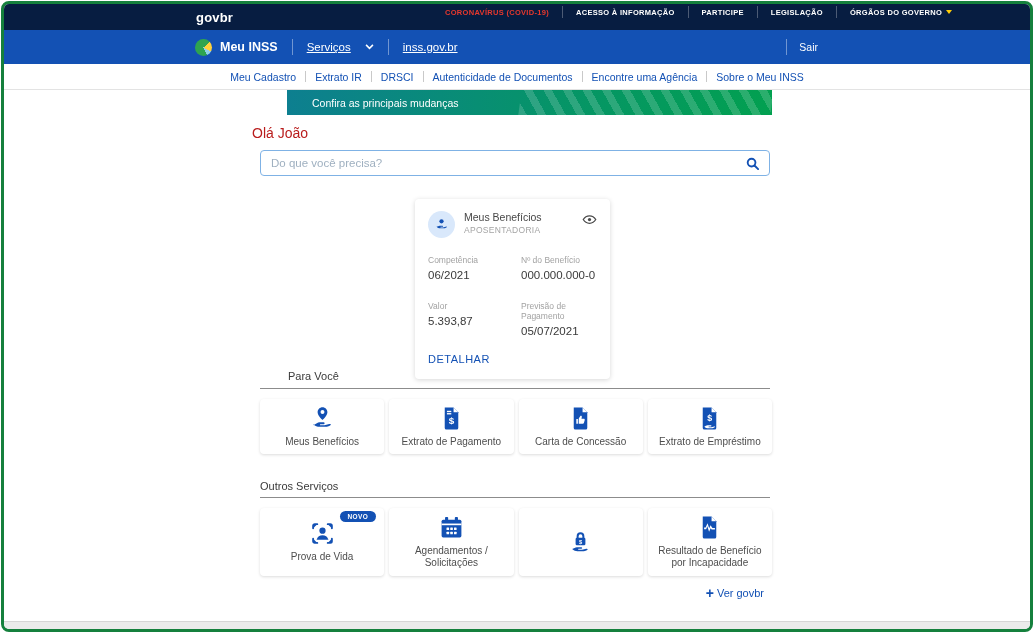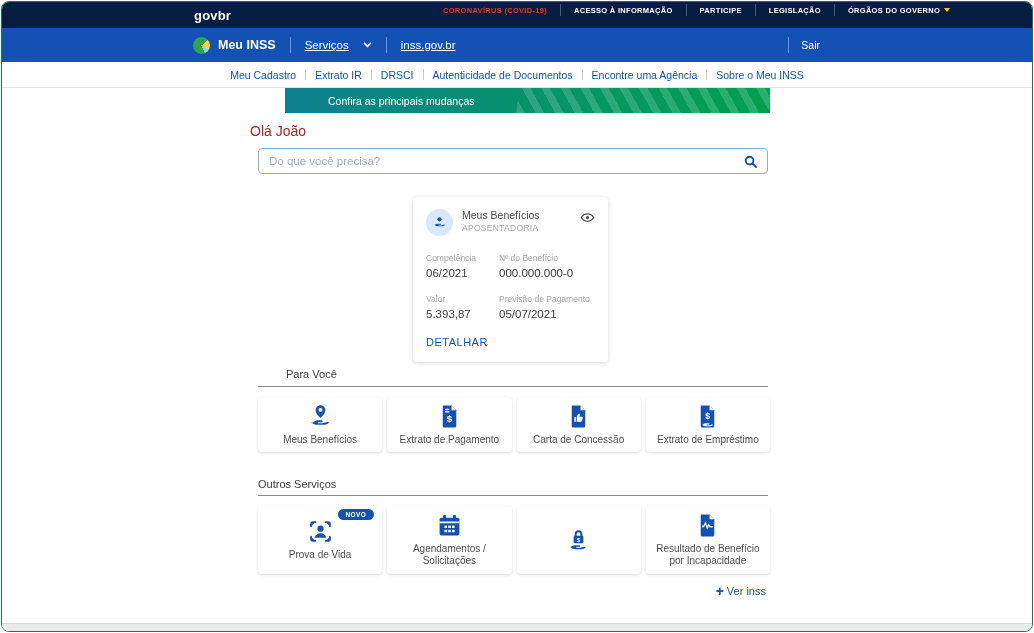--- a/index.html
+++ b/index.html
@@ -1,18 +1,18 @@
 <!DOCTYPE html>
 <html><head>
 <meta charset="utf-8">
 <style>
   * { margin:0; padding:0; box-sizing:border-box; }
   html,body { width:1034px; height:633px; background:#fff; font-family:"Liberation Sans", sans-serif; }
   .window { position:relative; width:1032px; height:631px; margin:1px; background:#fff;
-            border:1px solid #15803d; border-radius:8px; overflow:hidden; }
+            border:3px solid #15803d; border-radius:8px; overflow:hidden; }
 
   
   .govbar { position:absolute; top:0; left:0; right:0; height:26px; background:#071D41;
             display:flex; align-items:center; }
   .govbr-logo { margin-left:192px; color:#fff; font-weight:700; font-size:13px; letter-spacing:.2px; }
   .govlinks { position:absolute; left:428px; top:0; height:16px; display:flex; align-items:center; }
   .govlink { color:#fff; font-size:7.5px; font-weight:700; letter-spacing:.3px; padding:0 13px;
              white-space:nowrap; cursor:pointer; display:flex; align-items:center; gap:4px; }
   .govlink.covid { color:#E8382D; }
   .govsep { width:1px; height:12px; background:rgba(255,255,255,.28); }
@@ -37,21 +37,21 @@
   .navitem { color:#1351B4; font-size:10.5px; padding:0 9px; cursor:pointer; white-space:nowrap; }
   .navsep { width:1px; height:11px; background:#c9c9c9; }
 
   
   .banner { position:absolute; top:86px; left:283px; width:485px; height:25px;
             background:linear-gradient(90deg,#0d7f90 0%,#069468 55%,#02a050 100%);
             display:flex; align-items:center; overflow:hidden; cursor:pointer; }
   .banner::after { content:""; position:absolute; right:0; top:0; bottom:0; width:52%;
             background:repeating-linear-gradient(55deg, rgba(255,255,255,.16) 0 7px, rgba(255,255,255,0) 7px 16px);
             transform:skewX(-8deg); }
-  .banner-text { color:#fff; font-size:10.5px; margin-left:43px; position:relative; z-index:1; }
+  .banner-text { color:#fff; font-size:10.5px; margin-left:25px; position:relative; z-index:1; }
 
   
   .greeting { position:absolute; top:121px; left:248px; font-size:14px; color:#b91c1c; }
   .searchbox { position:absolute; top:146px; left:256px; width:510px; height:26px;
                border:1px solid #7fb2e5; border-radius:4px; background:#fff;
                display:flex; align-items:center; }
   .searchbox input { flex:1; border:none; outline:none; font-size:11.5px; padding:0 10px;
                      color:#555; font-family:"Liberation Sans",sans-serif; background:transparent; }
   .searchbox input::placeholder { color:#9fb0c0; }
   .search-ic { width:15px; height:15px; margin-right:9px; cursor:pointer; flex:0 0 auto; }
@@ -61,21 +61,21 @@
                   border-radius:4px; box-shadow:0 1px 5px rgba(0,0,0,.16);
                   padding:12px 13px 12px; }
   .bc-head { display:flex; align-items:flex-start; }
   .bc-circle { width:27px; height:27px; border-radius:50%; background:#d9e8fb; flex:0 0 auto;
                display:flex; align-items:center; justify-content:center; }
   .bc-circle svg { width:15px; height:15px; fill:#1351B4; }
   .bc-titles { margin-left:9px; flex:1; }
   .bc-title { font-size:10.5px; color:#474747; }
   .bc-sub { font-size:8.5px; color:#a4a4a4; letter-spacing:.3px; margin-top:2px; }
   .eye { width:15px; height:15px; cursor:pointer; flex:0 0 auto; margin-top:1px; }
-  .bc-grid { display:grid; grid-template-columns:73px 1fr; row-gap:15px; margin-top:17px; }
+  .bc-grid { display:grid; grid-template-columns:73px 1fr; row-gap:15px; margin-top:17px;gap:20px; }
   .bc-label { font-size:8.5px; color:#a2a2a2; margin-bottom:4px; }
   .bc-value { font-size:11.5px; color:#3a3a3a; }
   .bc-action { margin-top:16px; font-size:11px; color:#1351B4; letter-spacing:.5px; cursor:pointer; display:inline-block; }
 
   
   .sec-title { position:absolute; left:256px; font-size:11px; color:#3a3a3a; }
   .sec-line { position:absolute; left:256px; width:510px; height:1px; background:#8c8c8c; }
   .cardrow { position:absolute; left:256px; width:512px; display:flex; gap:5px; }
   .svc-card { flex:1; background:#fff; border-radius:4px; box-shadow:0 1px 3px rgba(0,0,0,.14);
               display:flex; flex-direction:column; align-items:center; justify-content:center;
@@ -286,17 +286,17 @@
         <path d="M5.5 1.5H14l4.5 4.5v15a1.5 1.5 0 0 1-1.5 1.5H7a1.5 1.5 0 0 1-1.5-1.5v-19.5z"></path>
         <path fill="#fff" d="M14 1.5L18.5 6H14z"></path>
         <path fill="#fff" d="M6.8 13.6h2l1.1-2.7 1.7 5.1 1.5-3.4.9 1.3h3.2v-1.5h-2.4l-1.8-2.6-1.3 2.9-1.6-4.9-1.8 4.3H6.8z"></path>
       </svg>
       <span class="svc-label">Resultado de Benefício por Incapacidade</span>
     </div>
   </div>
 
   <div class="vermais">
     <span class="plus">+</span>
-    <span>Ver inss</span>
+    <span>Ver govbr</span>
   </div>
 
   <div class="bottom-strip"></div>
 </div>
 
 </body></html>

